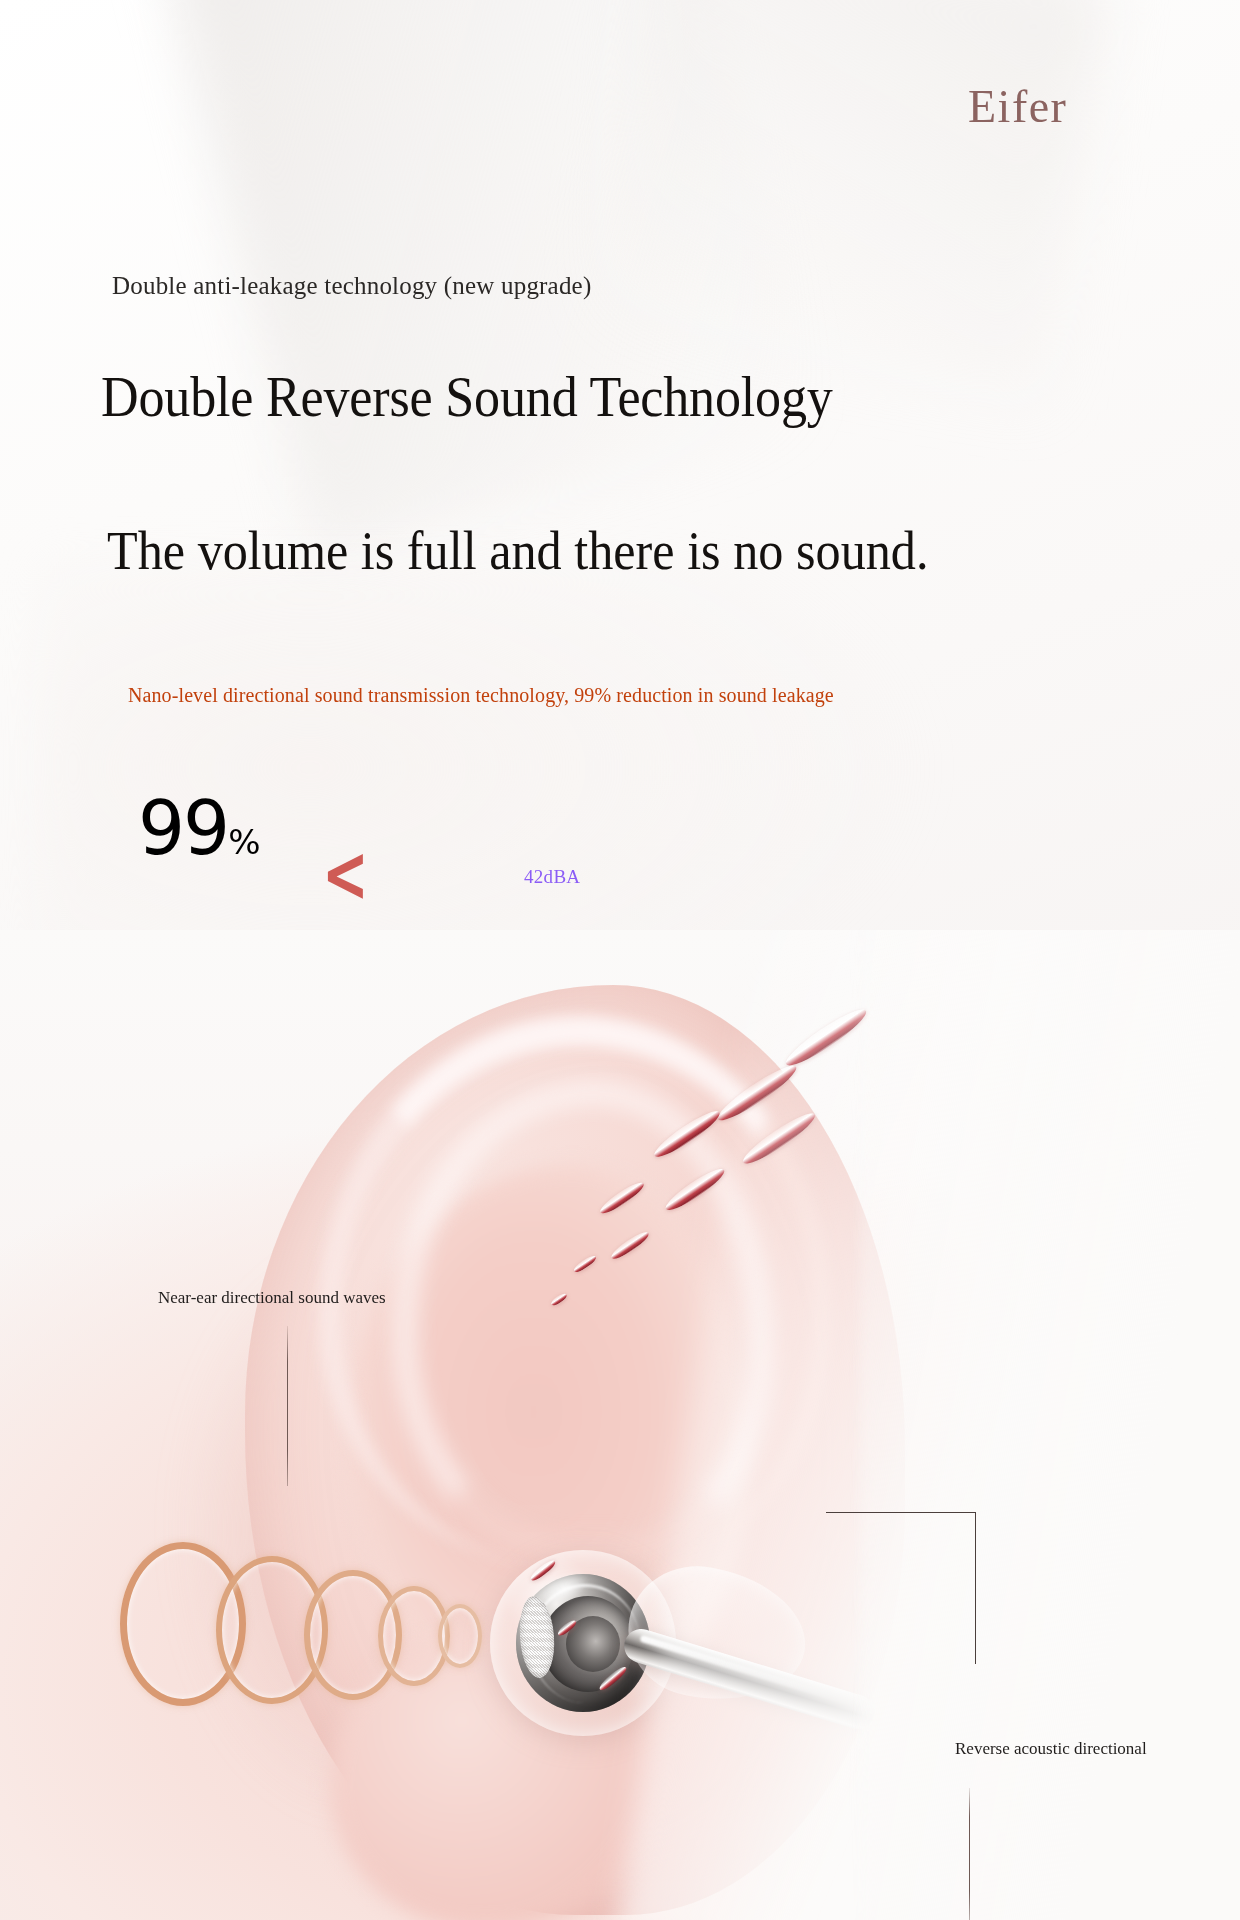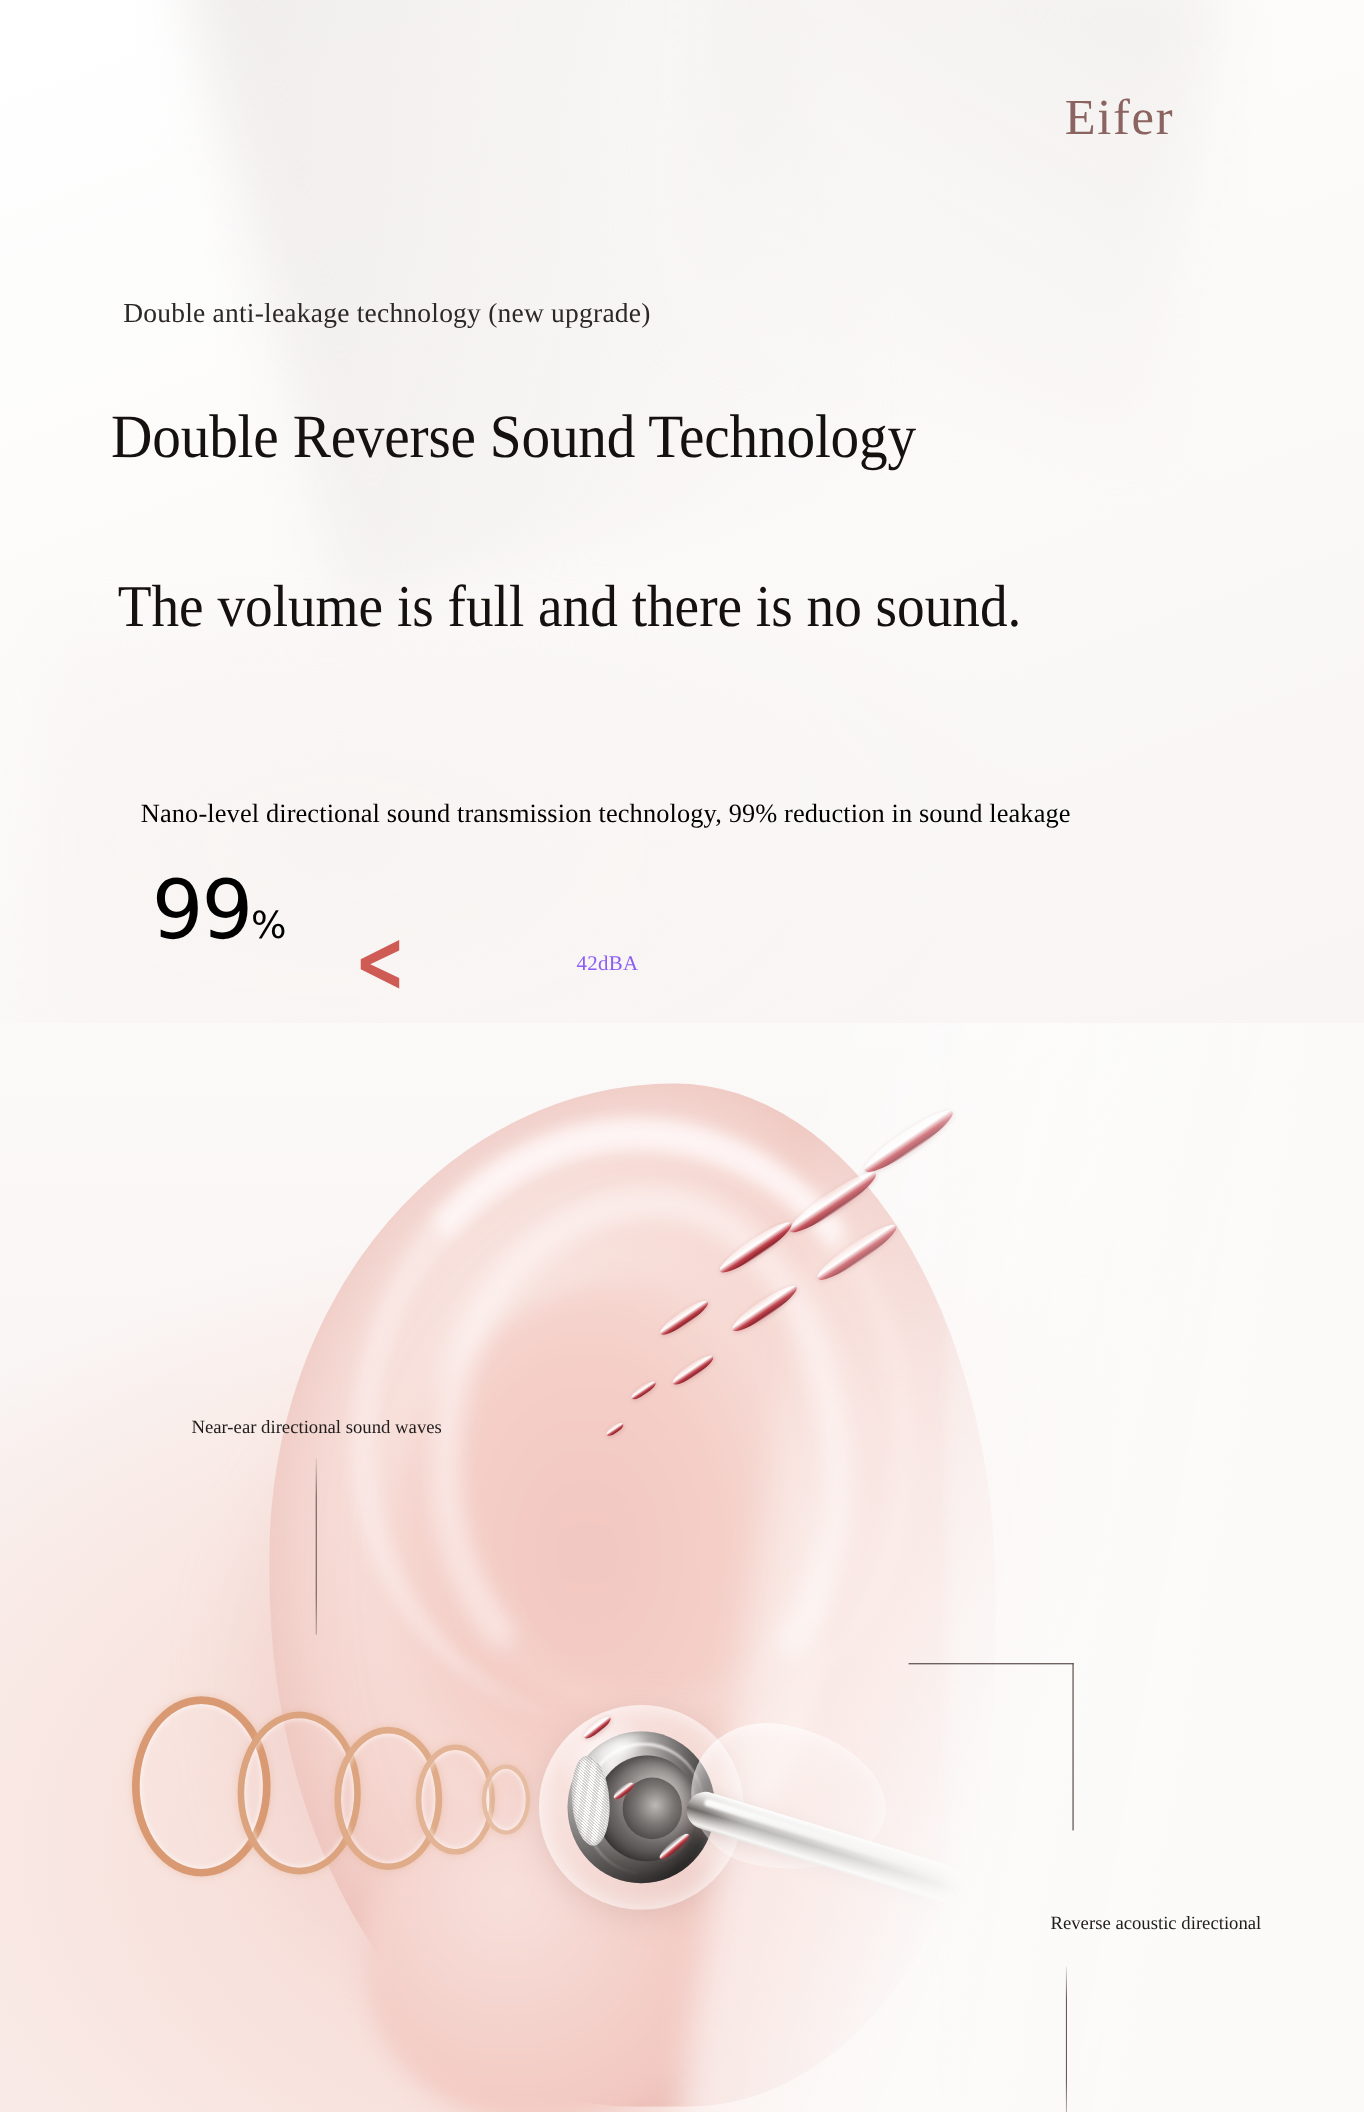--- a/index.html
+++ b/index.html
@@ -220,21 +220,21 @@
     white-space: nowrap;
   }
   .headline2 {
     position: absolute; left: 107px; top: 520px;
     font-size: 54px; color: #14110f;
     transform: scaleX(.93); transform-origin: left top;
     white-space: nowrap;
   }
   .subdesc {
     position: absolute; left: 128px; top: 684px;
-    font-size: 24px; color: #000000; letter-spacing: .1px; margin-top: 43px;
+    font-size: 20px; color: #c2410c; letter-spacing: .1px;
   }
 
   
   .brand {
     position: absolute; left: 968px; top: 80px;
     font-size: 46px; color: #8b6360; letter-spacing: 1.5px; font-family: Liberation Serif, serif;
   }
 
   
   .stat-num {
@@ -271,21 +271,21 @@
     position: absolute; left: 470px; top: 932px;
     font-size: 18px; color: #262321;
   }
 
   
   .anno {
     position: absolute;
     font-size: 17px; color: #201d1c;
     white-space: nowrap;
   }
-  .anno-1 { left: 174px; top: 1288px; }
+  .anno-1 { left: 158px; top: 1288px; }
   .anno-2 { left: 955px; top: 1739px; }
   .vline {
     position: absolute; width: 1px;
     background: linear-gradient(180deg, rgba(120,92,86,.15), #6e5954 22%, #6e5954 78%, rgba(110,89,84,.45));
   }
   .vline-1 { left: 287px; top: 1326px; height: 160px; }
   .vline-2 { left: 969px; top: 1788px; height: 132px; }
   .lshape { position: absolute; left: 826px; top: 1512px; width: 150px; height: 152px; }
   .lshape .h { position: absolute; left: 0; top: 0; width: 150px; height: 1px; background: #4b3f3c; }
   .lshape .v { position: absolute; left: 149px; top: 0; width: 1px; height: 152px; background: #4b3f3c; }

